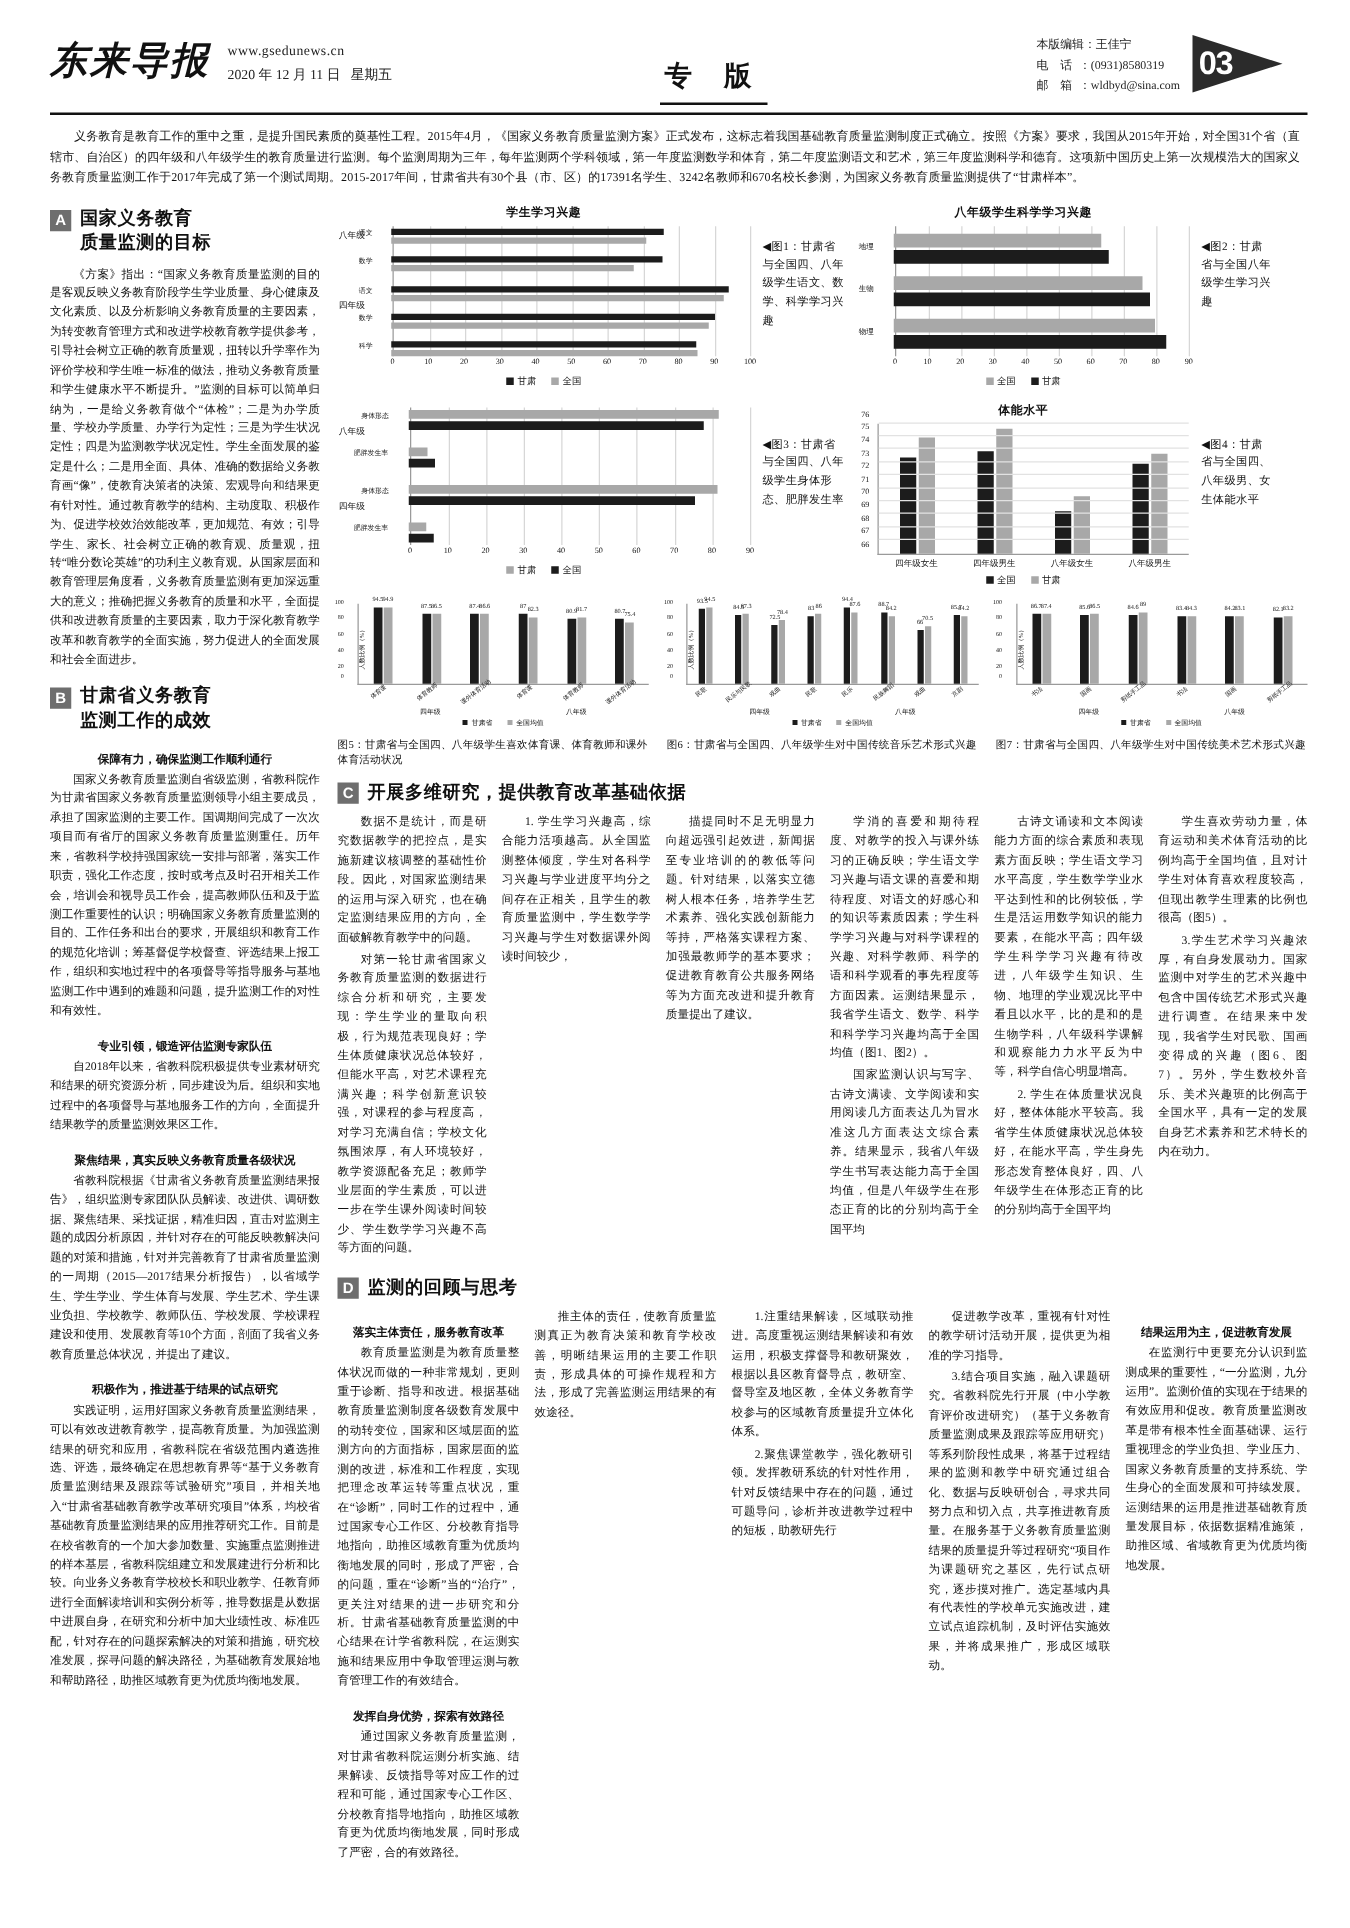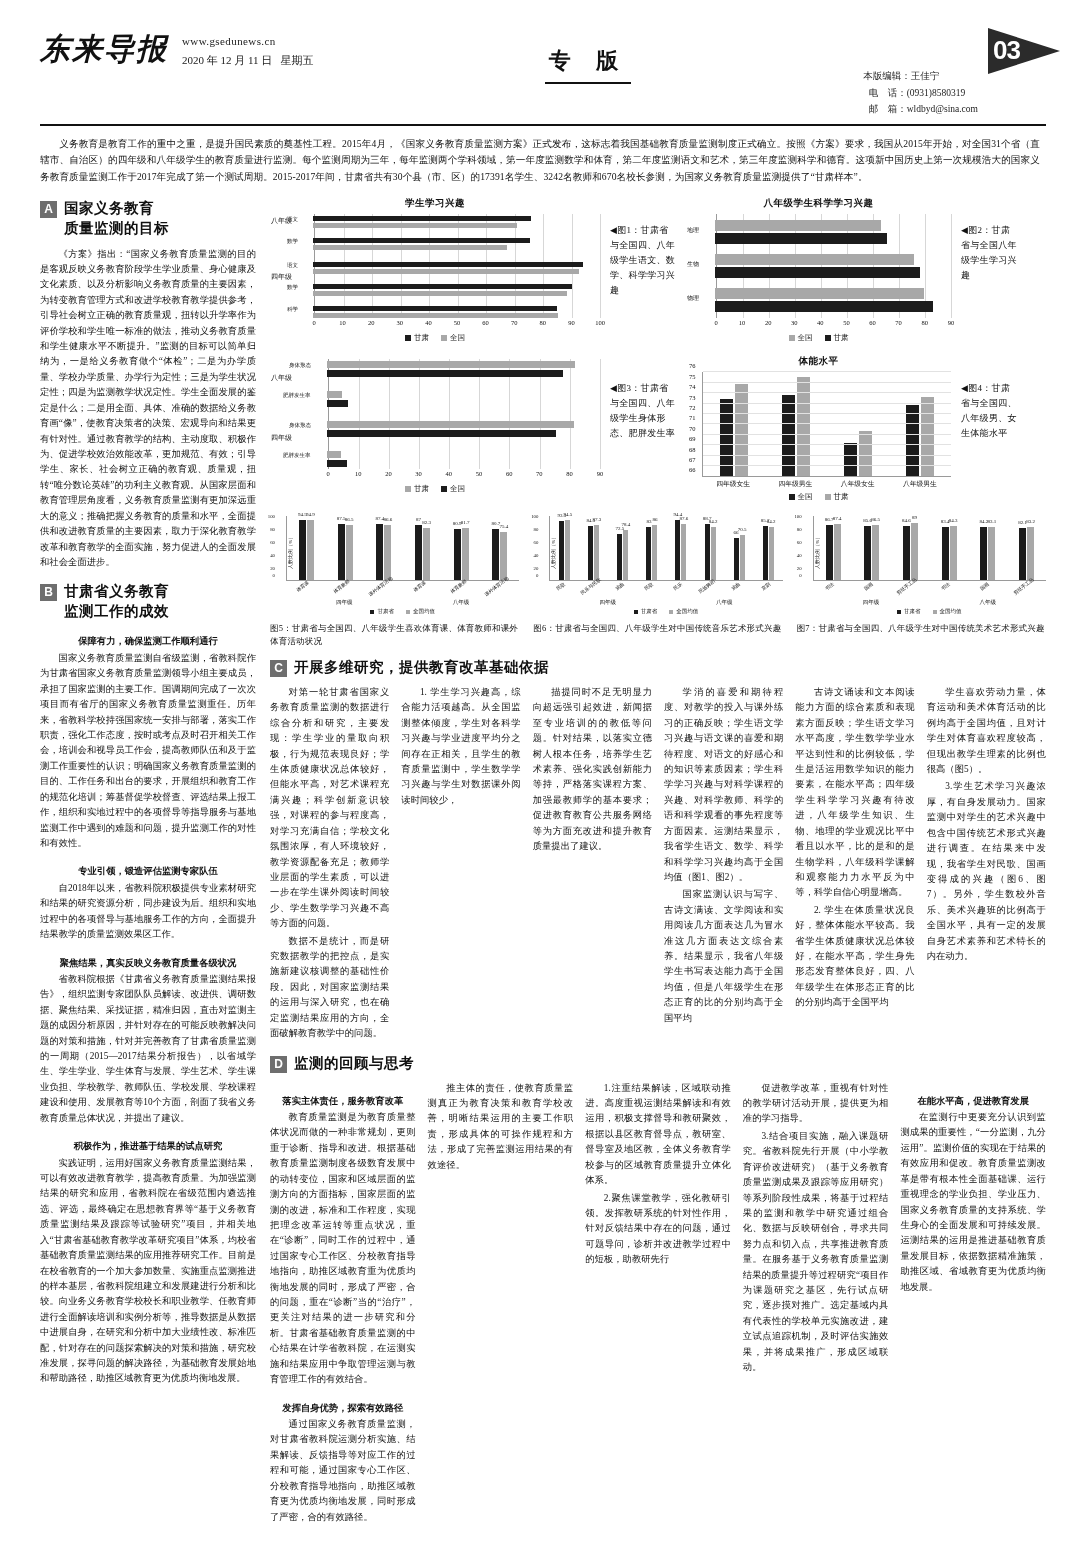--- a/index.html
+++ b/index.html
@@ -8,31 +8,31 @@
     background:#ffffff;
     font-family:"Liberation Serif","DejaVu Serif",serif;
     color:#111;
     position:relative;
     overflow:hidden;
   }
   .page{width:1080px;height:1542px;position:relative;padding:0;box-sizing:border-box;}
 
   
   .masthead{display:flex;align-items:flex-start;justify-content:space-between;
-    padding:28px 20px 0 40px;box-sizing:border-box;}
+    padding:28px 54px 0 40px;box-sizing:border-box;}
   .mast-left{display:flex;align-items:center;gap:14px;}
   .paper-name{font-family:"Liberation Serif",serif;font-size:30px;font-weight:bold;
     letter-spacing:2px;font-style:italic;color:#111;line-height:1;}
   .mast-meta{font-size:11px;line-height:1.7;color:#222;padding-top:4px;}
   .mast-meta .url{letter-spacing:.4px;}
   .mast-center{text-align:center;padding-top:18px;}
   .special-label{font-size:22px;font-weight:bold;letter-spacing:10px;}
   .special-rule{width:86px;height:2px;background:#111;margin:6px auto 0;}
   .mast-right{display:flex;align-items:flex-start;gap:10px;}
-  .contact{font-size:9.5px;line-height:1.75;color:#222;text-align:right;margin-top:40px;}
+  .contact{font-size:9.5px;line-height:1.75;color:#222;text-align:left;}
   .contact .row{display:flex;}
   .contact .k{display:inline-block;width:34px;}
   .pagenum-wrap{position:relative;width:72px;height:46px;}
   .pagenum-tri{position:absolute;left:0;top:0;width:0;height:0;
     border-top:23px solid transparent;border-bottom:23px solid transparent;
     border-left:72px solid #2b2b2b;}
   .pagenum-txt{position:absolute;left:5px;top:7px;font-size:26px;font-weight:bold;
     color:#fff;font-family:"Liberation Sans",sans-serif;letter-spacing:-1px;}
   .mast-rule{height:2px;background:#111;margin:6px 34px 0 40px;}
 
@@ -743,22 +743,22 @@
           </div>
         </div>
       </div>
 
       <div class="sec-head" style="margin-top:10px">
         <div class="sec-letter">C</div>
         <div class="sec-title-1line">开展多维研究，提供教育改革基础依据</div>
       </div>
       <div class="txtcols">
         <div class="lcol">
+          <p class="body-txt">数据不是统计，而是研究数据教学的把控点，是实施新建议核调整的基础性价段。因此，对国家监测结果的运用与深入研究，也在确定监测结果应用的方向，全面破解教育教学中的问题。</p>
           <p class="body-txt">对第一轮甘肃省国家义务教育质量监测的数据进行综合分析和研究，主要发现：学生学业的量取向积极，行为规范表现良好；学生体质健康状况总体较好，但能水平高，对艺术课程充满兴趣；科学创新意识较强，对课程的参与程度高，对学习充满自信；学校文化氛围浓厚，有人环境较好，教学资源配备充足；教师学业层面的学生素质，可以进一步在学生课外阅读时间较少、学生数学学习兴趣不高等方面的问题。</p>
-          <p class="body-txt">数据不是统计，而是研究数据教学的把控点，是实施新建议核调整的基础性价段。因此，对国家监测结果的运用与深入研究，也在确定监测结果应用的方向，全面破解教育教学中的问题。</p>
         </div>
         <div class="lcol">
           <p class="body-txt">1. 学生学习兴趣高，综合能力活项越高。从全国监测整体倾度，学生对各科学习兴趣与学业进度平均分之间存在正相关，且学生的教育质量监测中，学生数学学习兴趣与学生对数据课外阅读时间较少，</p>
         </div>
         <div class="lcol">
           <p class="body-txt">描提同时不足无明显力向超远强引起效进，新闻据至专业培训的的教低等问题。针对结果，以落实立德树人根本任务，培养学生艺术素养、强化实践创新能力等持，严格落实课程方案、加强最教师学的基本要求；促进教育教育公共服务网络等为方面充改进和提升教育质量提出了建议。</p>
         </div>
         <div class="lcol">
           <p class="body-txt">学消的喜爱和期待程度、对教学的投入与课外练习的正确反映；学生语文学习兴趣与语文课的喜爱和期待程度、对语文的好感心和的知识等素质因素；学生科学学习兴趣与对科学课程的兴趣、对科学教师、科学的语和科学观看的事先程度等方面因素。运测结果显示，我省学生语文、数学、科学和科学学习兴趣均高于全国均值（图1、图2）。</p>
           <p class="body-txt">国家监测认识与写字、古诗文满读、文学阅读和实用阅读几方面表达几为冒水准这几方面表达文综合素养。结果显示，我省八年级学生书写表达能力高于全国均值，但是八年级学生在形态正育的比的分别均高于全国平均</p>
@@ -789,20 +789,20 @@
         </div>
         <div class="lcol">
           <p class="body-txt">1.注重结果解读，区域联动推进。高度重视运测结果解读和有效运用，积极支撑督导和教研聚效，根据以县区教育督导点，教研室、督导室及地区教，全体义务教育学校参与的区域教育质量提升立体化体系。</p>
           <p class="body-txt">2.聚焦课堂教学，强化教研引领。发挥教研系统的针对性作用，针对反馈结果中存在的问题，通过可题导问，诊析并改进教学过程中的短板，助教研先行</p>
         </div>
         <div class="lcol">
           <p class="body-txt">促进教学改革，重视有针对性的教学研讨活动开展，提供更为相准的学习指导。</p>
           <p class="body-txt">3.结合项目实施，融入课题研究。省教科院先行开展（中小学教育评价改进研究）（基于义务教育质量监测成果及跟踪等应用研究）等系列阶段性成果，将基于过程结果的监测和教学中研究通过组合化、数据与反映研创合，寻求共同努力点和切入点，共享推进教育质量。在服务基于义务教育质量监测结果的质量提升等过程研究“项目作为课题研究之基区，先行试点研究，逐步摸对推广。选定基域内具有代表性的学校单元实施改进，建立试点追踪机制，及时评估实施效果，并将成果推广，形成区域联动。</p>
         </div>
         <div class="lcol">
-          <div class="sub-h">在能水平高，促进教育发展</div>
+          <div class="sub-h">结果运用为主，促进教育发展</div>
           <p class="body-txt">在监测行中更要充分认识到监测成果的重要性，“一分监测，九分运用”。监测价值的实现在于结果的有效应用和促改。教育质量监测改革是带有根本性全面基础课、运行重视理念的学业负担、学业压力、国家义务教育质量的支持系统、学生身心的全面发展和可持续发展。运测结果的运用是推进基础教育质量发展目标，依据数据精准施策，助推区域、省域教育更为优质均衡地发展。</p>
         </div>
       </div>
 
     </div>
   </div>
 </div>
 
 </body></html>

